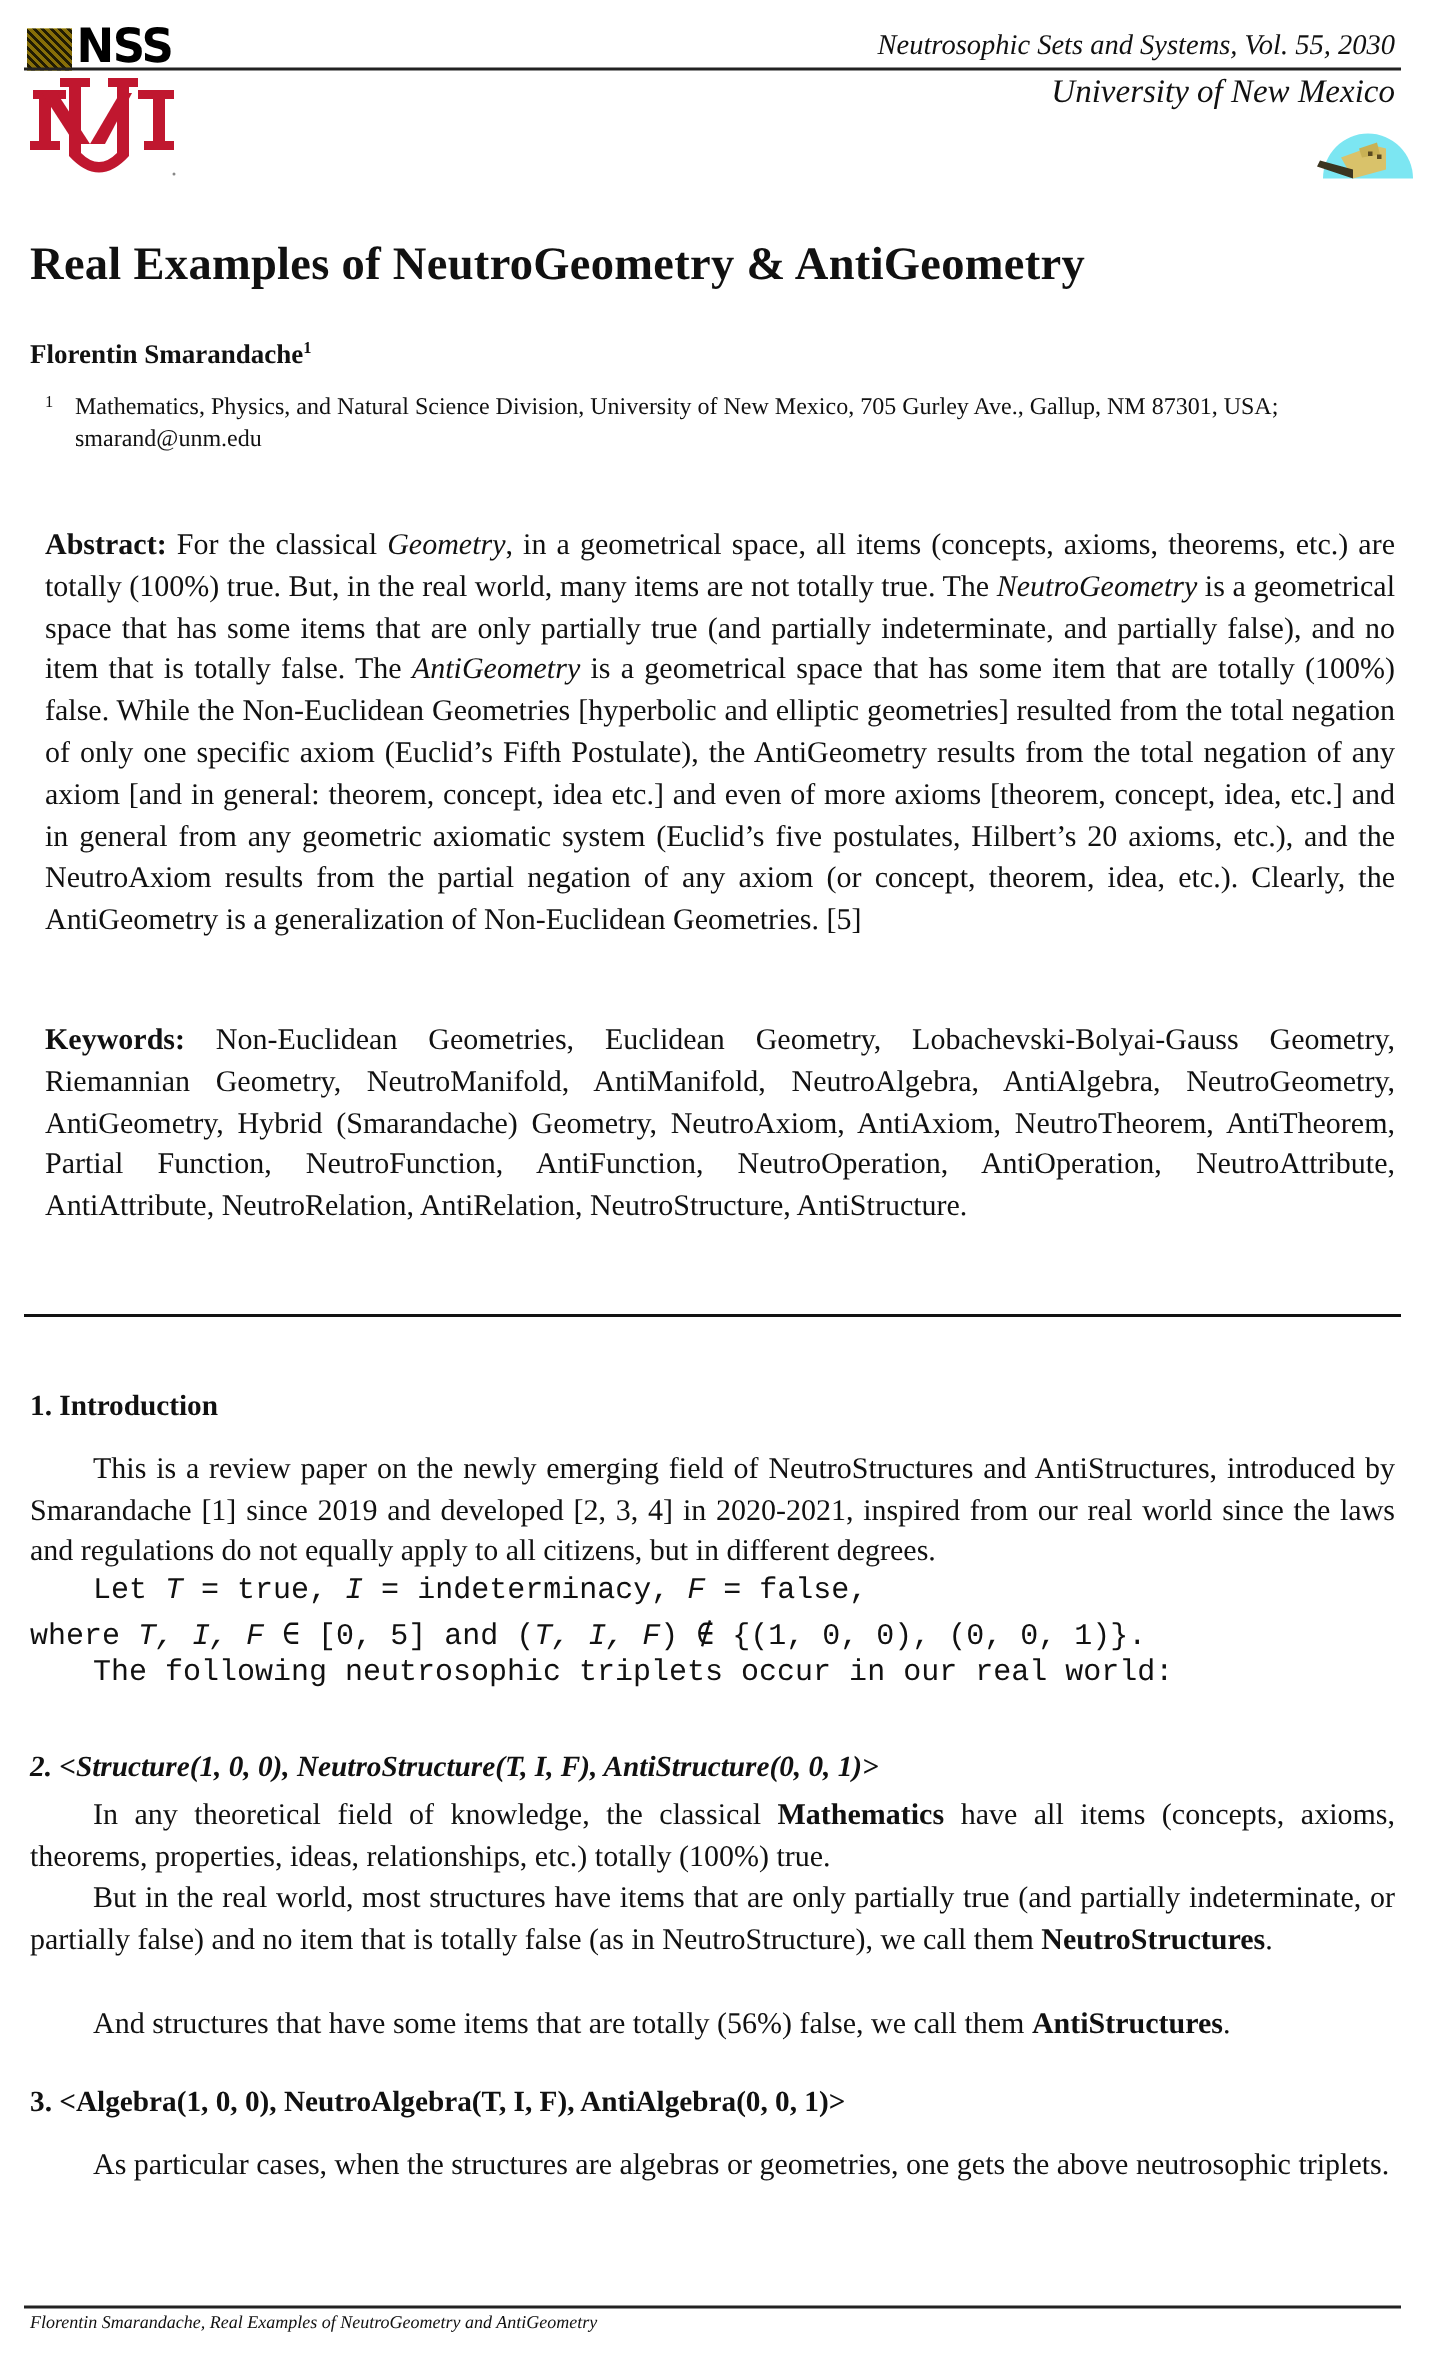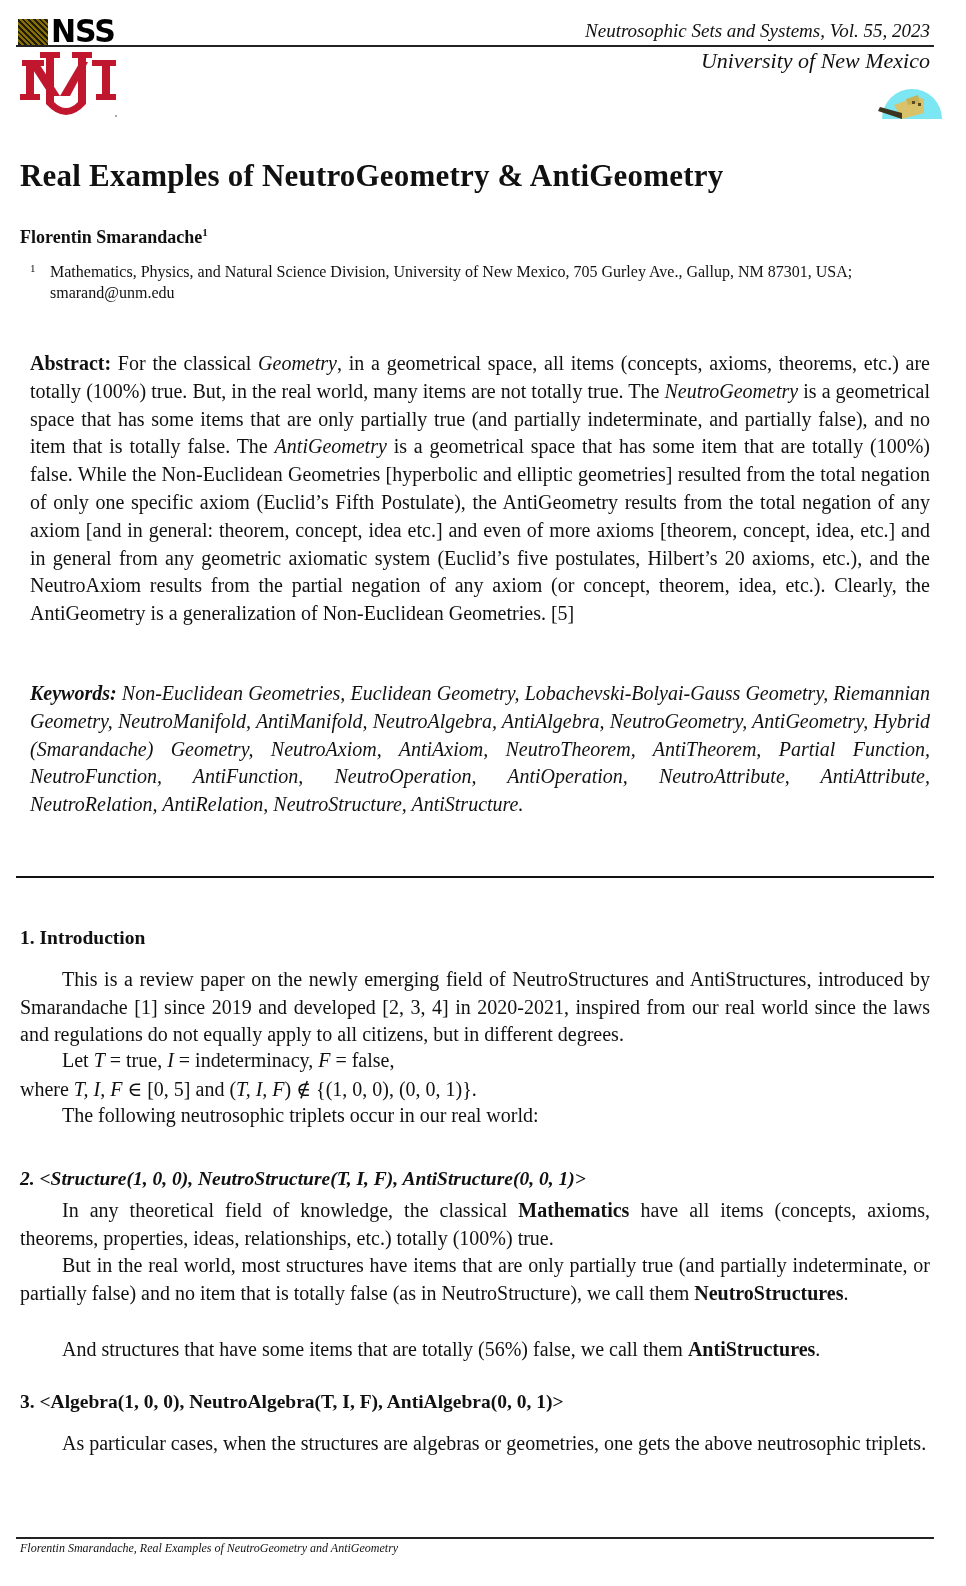--- a/index.html
+++ b/index.html
@@ -22,41 +22,41 @@
 
   .title { left:20px; top:158px; font-size:31px; font-weight:bold; letter-spacing:0.2px; }
   .author { left:20px; top:226px; font-size:18px; font-weight:bold; }
   .author sup { font-size:11px; }
   .affil { left:30px; top:261px; width:880px; font-size:16px; line-height:21px; }
   .affil .num { position:absolute; left:0; top:-3px; font-size:11px; }
   .affil .txt { margin-left:20px; display:block; }
 
   .abstract, .keywords { left:30px; width:900px; font-size:20px; line-height:27.8px; text-align:justify; }
   .abstract { top:350px; }
-  .keywords { top:680px;font-style:italic; }
+  .keywords { top:680px; }
   .lbl { font-weight:bold; }
   .sep-rule { left:16px; width:918px; top:876px; height:0; border-top:2px solid #111; }
 
   .h { left:20px; font-size:19.5px; font-weight:bold; }
   .p { left:20px; width:910px; font-size:20px; line-height:27.6px; text-align:justify; }
   .p .ind { display:inline-block; width:42px; }
-  .line { left:20px; font-size:20px; }
+  .line { left:20px; font-size:20px;font-family:Liberation Mono, monospace; }
   i { font-style:italic; }
   b { font-weight:bold; }
   .footer-rule { left:16px; width:918px; top:1537px; border-top:2px solid #222; }
   .footer { left:20px; top:1541px; font-size:12px; font-style:italic; }
 </style>
 </head>
 <body>
 
 <div class="abs nss-logo">
   <div class="nss-pattern"></div>
   <span class="nss-text">NSS</span>
 </div>
-<div class="abs journal">Neutrosophic Sets and Systems, Vol. 55, 2023</div>
+<div class="abs journal">Neutrosophic Sets and Systems, Vol. 55, 2030</div>
 <div class="abs header-rule"></div>
 <div class="abs univ">University of New Mexico</div>
 
 <svg class="abs unm-logo" viewBox="0 0 104 70">
   <g fill="#c0172f">
 
     <rect x="6" y="8" width="22" height="6"></rect>
     <rect x="10" y="8" width="8" height="40"></rect>
     <rect x="4" y="42" width="20" height="6"></rect>
     <polygon points="12,10 22,10 44,44 34,44"></polygon>

